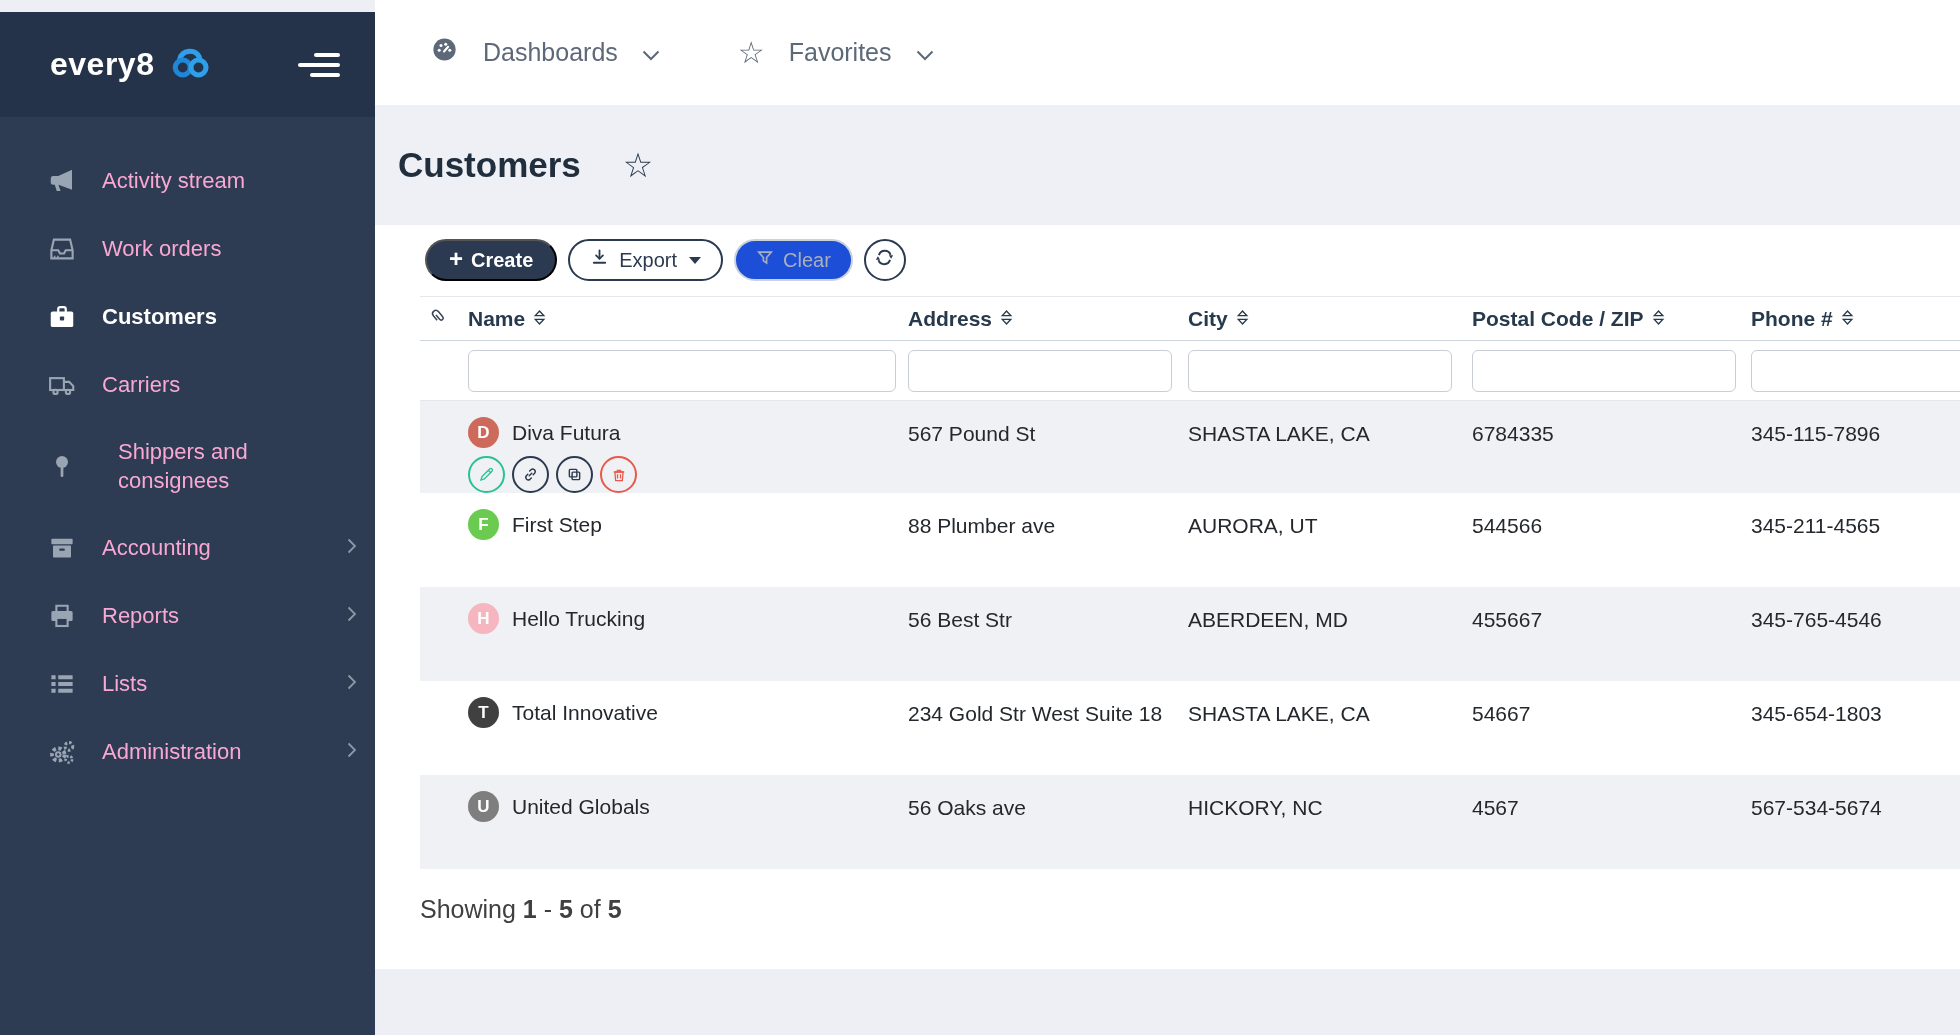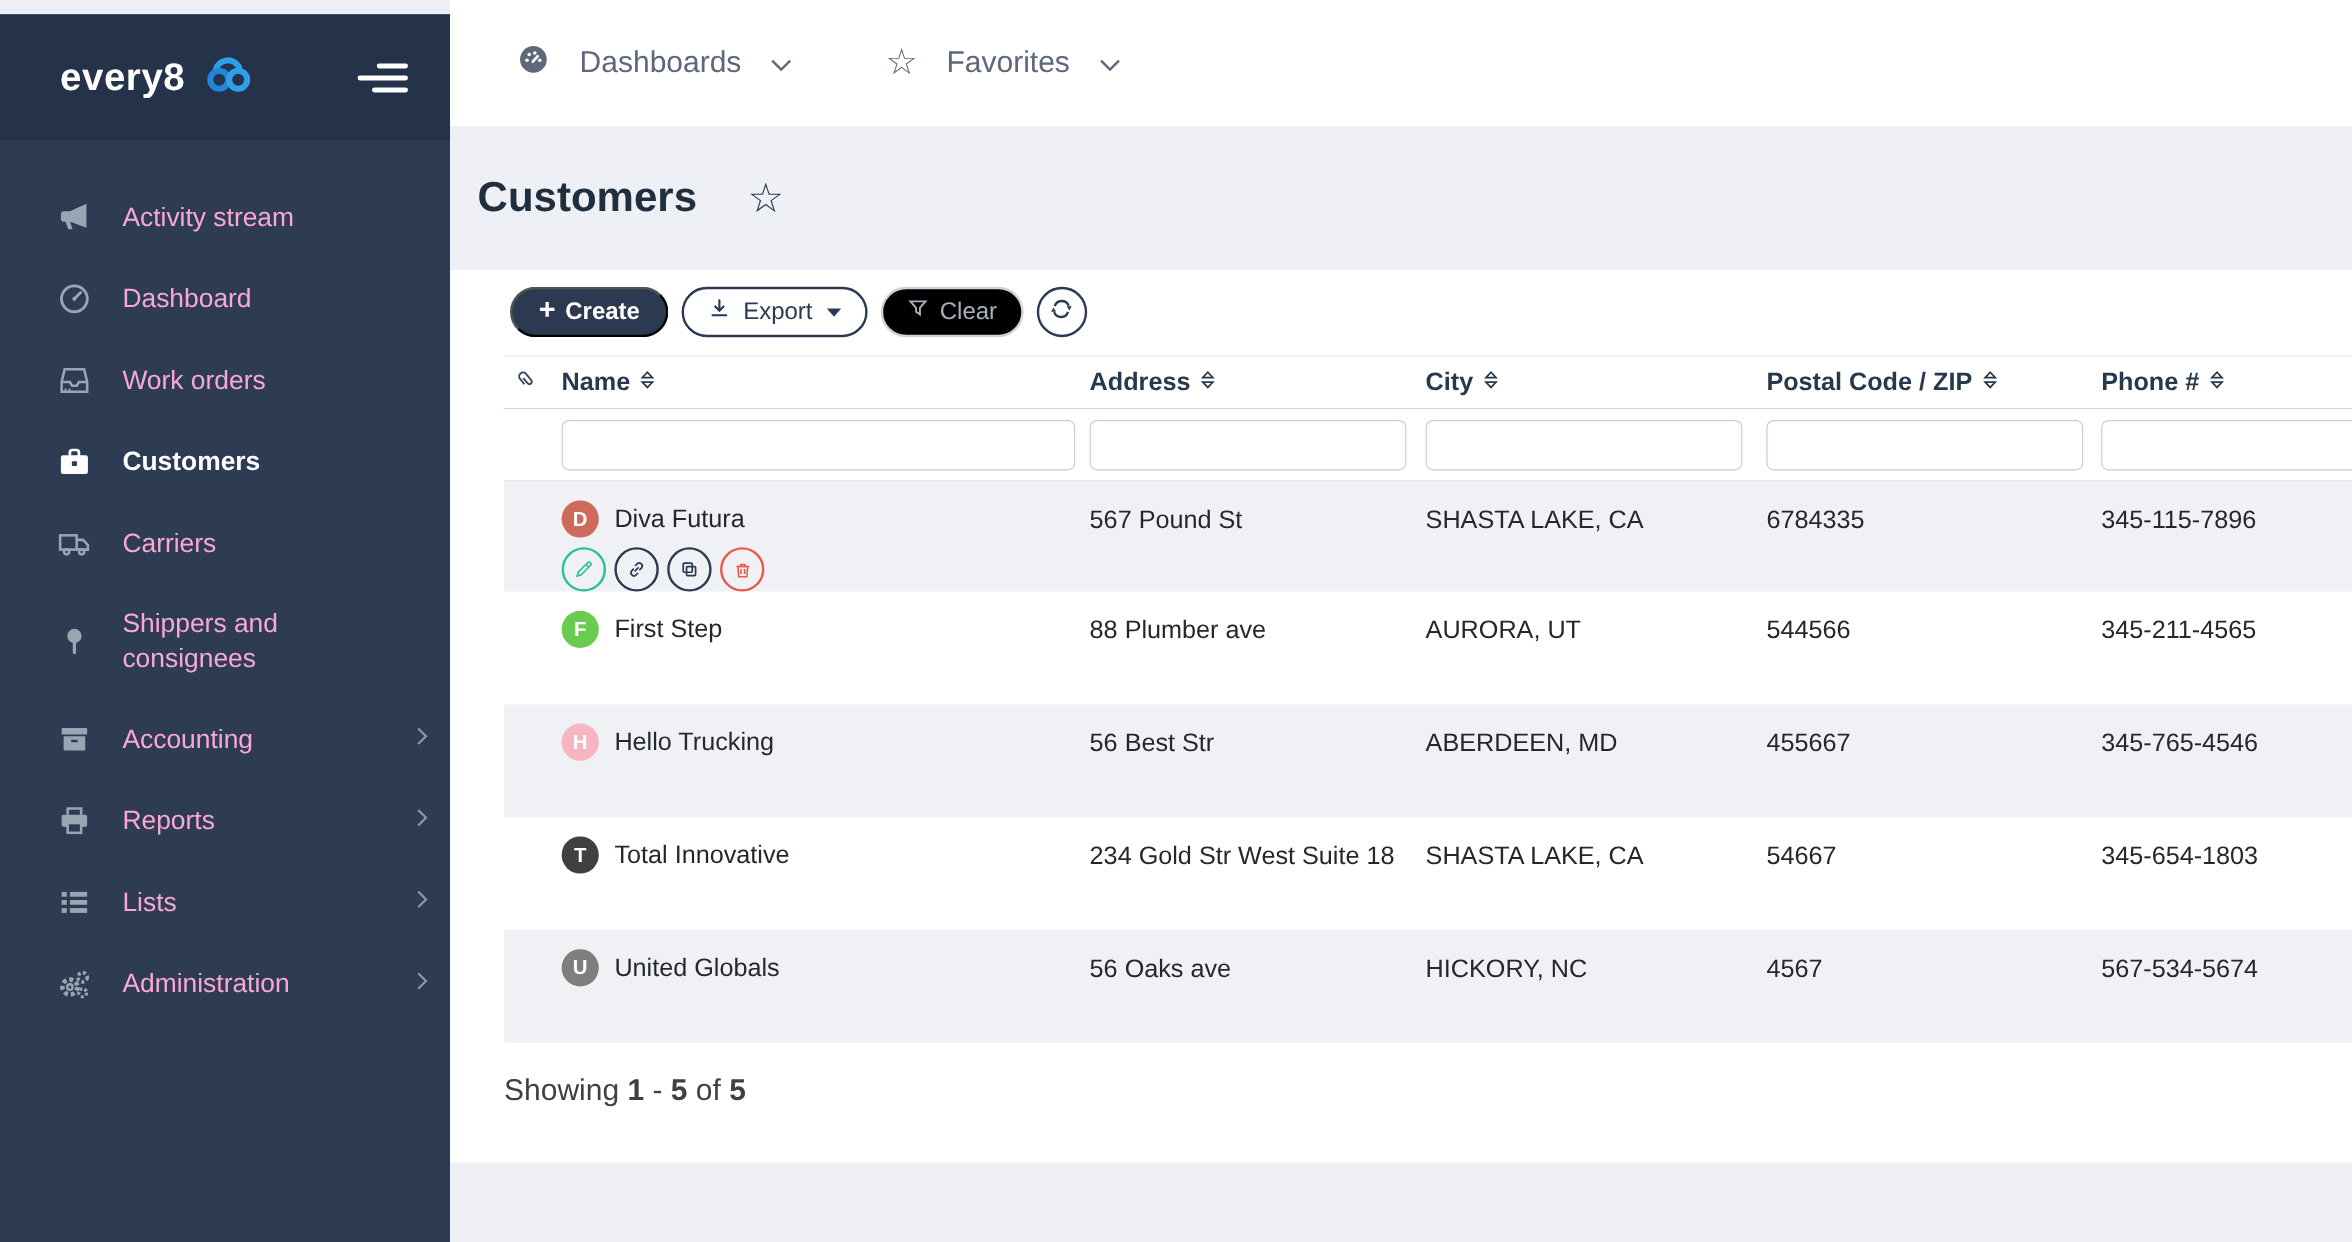--- a/index.html
+++ b/index.html
@@ -14,42 +14,42 @@
   .burger span { display:block; height:4px; background:#fff; border-radius:2px; }
   .burger .b1 { width:26px; } .burger .b2 { width:42px; } .burger .b3 { width:30px; }
 
   .nav { padding-top:30px; }
   .nav-item { position:relative; display:flex; align-items:center; min-height:68px; padding:0 30px 0 47px; color:#f9a8d4; cursor:pointer; }
   .nav-item .nicon { width:30px; height:30px; flex:0 0 30px; display:flex; align-items:center; justify-content:center; }
   .nav-item .nlabel { margin-left:25px; font-size:22px; line-height:1.3; max-width:215px; }
   .nav-item.active { color:#ffffff; }
   .nav-item.active .nlabel { font-weight:700; }
   .nav-item .chev { position:absolute; right:18px; top:50%; transform:translateY(-50%); }
-  .nav-item.tall { min-height:95px; }
+  .nav-item.tall { min-height:95px;gap:16px; }
 
   
   .topbar { position:absolute; left:375px; top:0; right:0; height:105px; background:#ffffff; display:flex; align-items:center; padding-left:55px; }
   .top-menu { display:flex; align-items:center; gap:24px; color:#5d6878; font-size:25px; cursor:pointer; margin-right:78px; }
   .top-menu .star-glyph { font-size:30px; line-height:1; }
 
   
   .title-band { position:absolute; left:375px; top:105px; right:0; height:120px; background:#eef0f5; display:flex; align-items:center; padding-left:23px; }
   .page-title { font-size:35px; font-weight:700; color:#212e3e; }
   .title-star { margin-left:42px; font-size:34px; color:#2c3b4d; cursor:pointer; }
 
   
   .content { position:absolute; left:375px; top:225px; right:0; height:744px; background:#ffffff; overflow:hidden; }
 
   .toolbar { display:flex; align-items:center; gap:11px; margin:14px 0 0 50px; }
   .btn { display:flex; align-items:center; justify-content:center; height:42px; border-radius:21px; font-size:20px; cursor:pointer; }
   .btn-create { background:#2b3a50; color:#fff; font-weight:700; padding:0 22px; gap:8px; }
   .btn-create .plus { font-size:24px; font-weight:700; line-height:1; margin-top:-2px; }
   .btn-outline { border:2px solid #2b3a50; color:#2b3a50; font-weight:500; padding:0 20px; gap:10px; background:#fff; }
   .caret-down { width:0; height:0; border-left:6px solid transparent; border-right:6px solid transparent; border-top:7px solid #2b3a50; margin-left:2px; }
-  .btn-disabled { border:2px solid #ccd2da; color:#a9b0bb; font-weight:400; padding:0 20px; gap:9px; background:#000000; }
+  .btn-disabled { border:2px solid #ccd2da; color:#a9b0bb; font-weight:400; padding:0 20px; gap:9px; background:#1d4ed8; }
   .btn-round { width:42px; height:42px; border-radius:50%; border:2px solid #2b3a50; background:#fff; padding:0; }
 
   
   .tablewrap { margin-left:45px; margin-top:15px; width:1540px; overflow:hidden; }
   .ttable { width:1610px; }
   .trow { display:flex; }
   .col-attach { width:36px; flex:0 0 36px; display:flex; justify-content:center; }
   .col-name   { width:440px; flex:0 0 440px; padding-left:12px; }
   .col-addr   { width:280px; flex:0 0 280px; padding-left:12px; }
   .col-city   { width:284px; flex:0 0 284px; padding-left:12px; }
@@ -102,30 +102,20 @@
 
     <div class="nav-item">
       <span class="nicon">
         <svg width="30" height="30" viewBox="0 0 24 24" fill="#9aa5b4">
           <path d="M20 3 L9 8 H5 a2 2 0 0 0 -2 2 v3 a2 2 0 0 0 2 2 h1.2 l1.6 5 h3 l-1.6-5 L20 19 z"></path>
         </svg>
       </span>
       <span class="nlabel">Activity stream</span>
     </div>
 
-    <div class="nav-item">
-      <span class="nicon">
-        <svg width="30" height="30" viewBox="0 0 24 24" fill="none" stroke="#9aa5b4" stroke-width="1.9">
-          <circle cx="12" cy="12" r="8.6"></circle>
-          <path d="M12 12 L16.2 7.8" stroke-linecap="round"></path>
-          <circle cx="12" cy="12" r="1.4" fill="#9aa5b4" stroke="none"></circle>
-        </svg>
-      </span>
-      <span class="nlabel">Dashboard</span>
-    </div>
 
     <div class="nav-item">
       <span class="nicon">
         <svg width="30" height="30" viewBox="0 0 24 24" fill="none" stroke="#9aa5b4" stroke-width="1.7">
           <path d="M5.5 4.5 h13 l2 8.5 v6.5 H3.5 v-6.5 z"></path>
           <path d="M3.5 13 h5.5 l1.4 2.6 h3.2 l1.4-2.6 h5.5"></path>
           <path d="M5.5 18.2 h4" stroke-dasharray="1.2 1.4"></path>
         </svg>
       </span>
       <span class="nlabel">Work orders</span>

